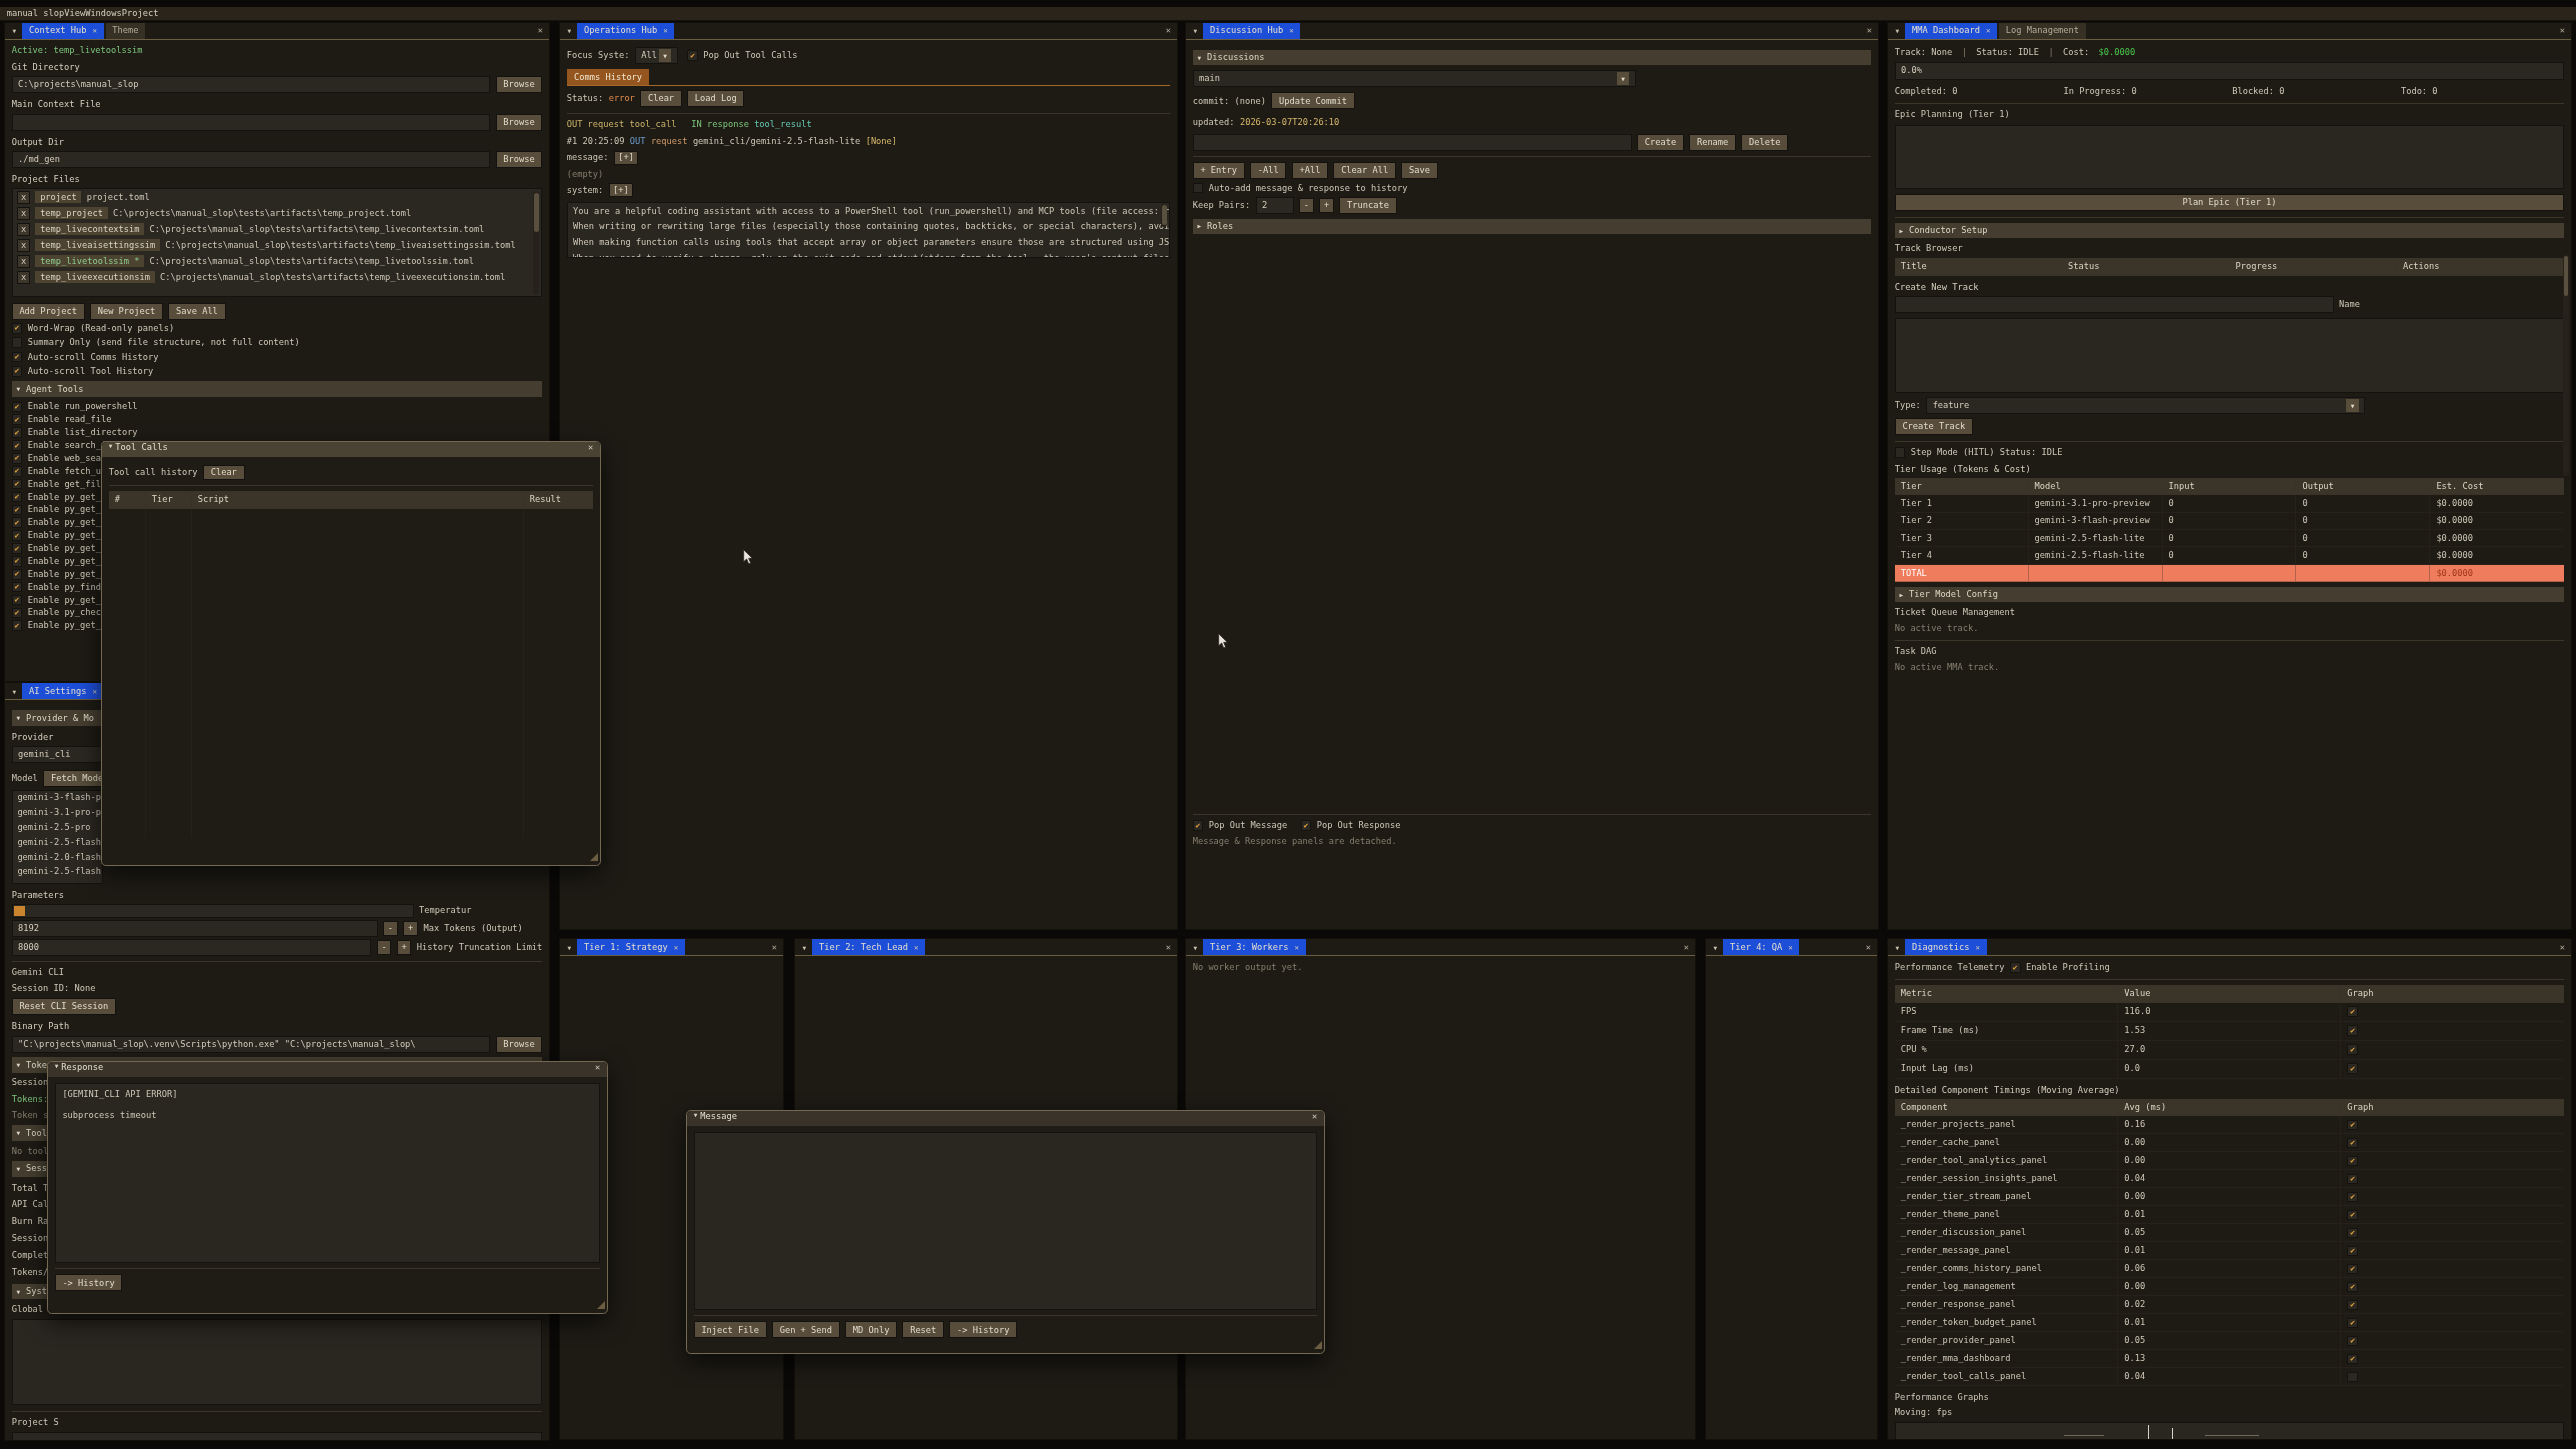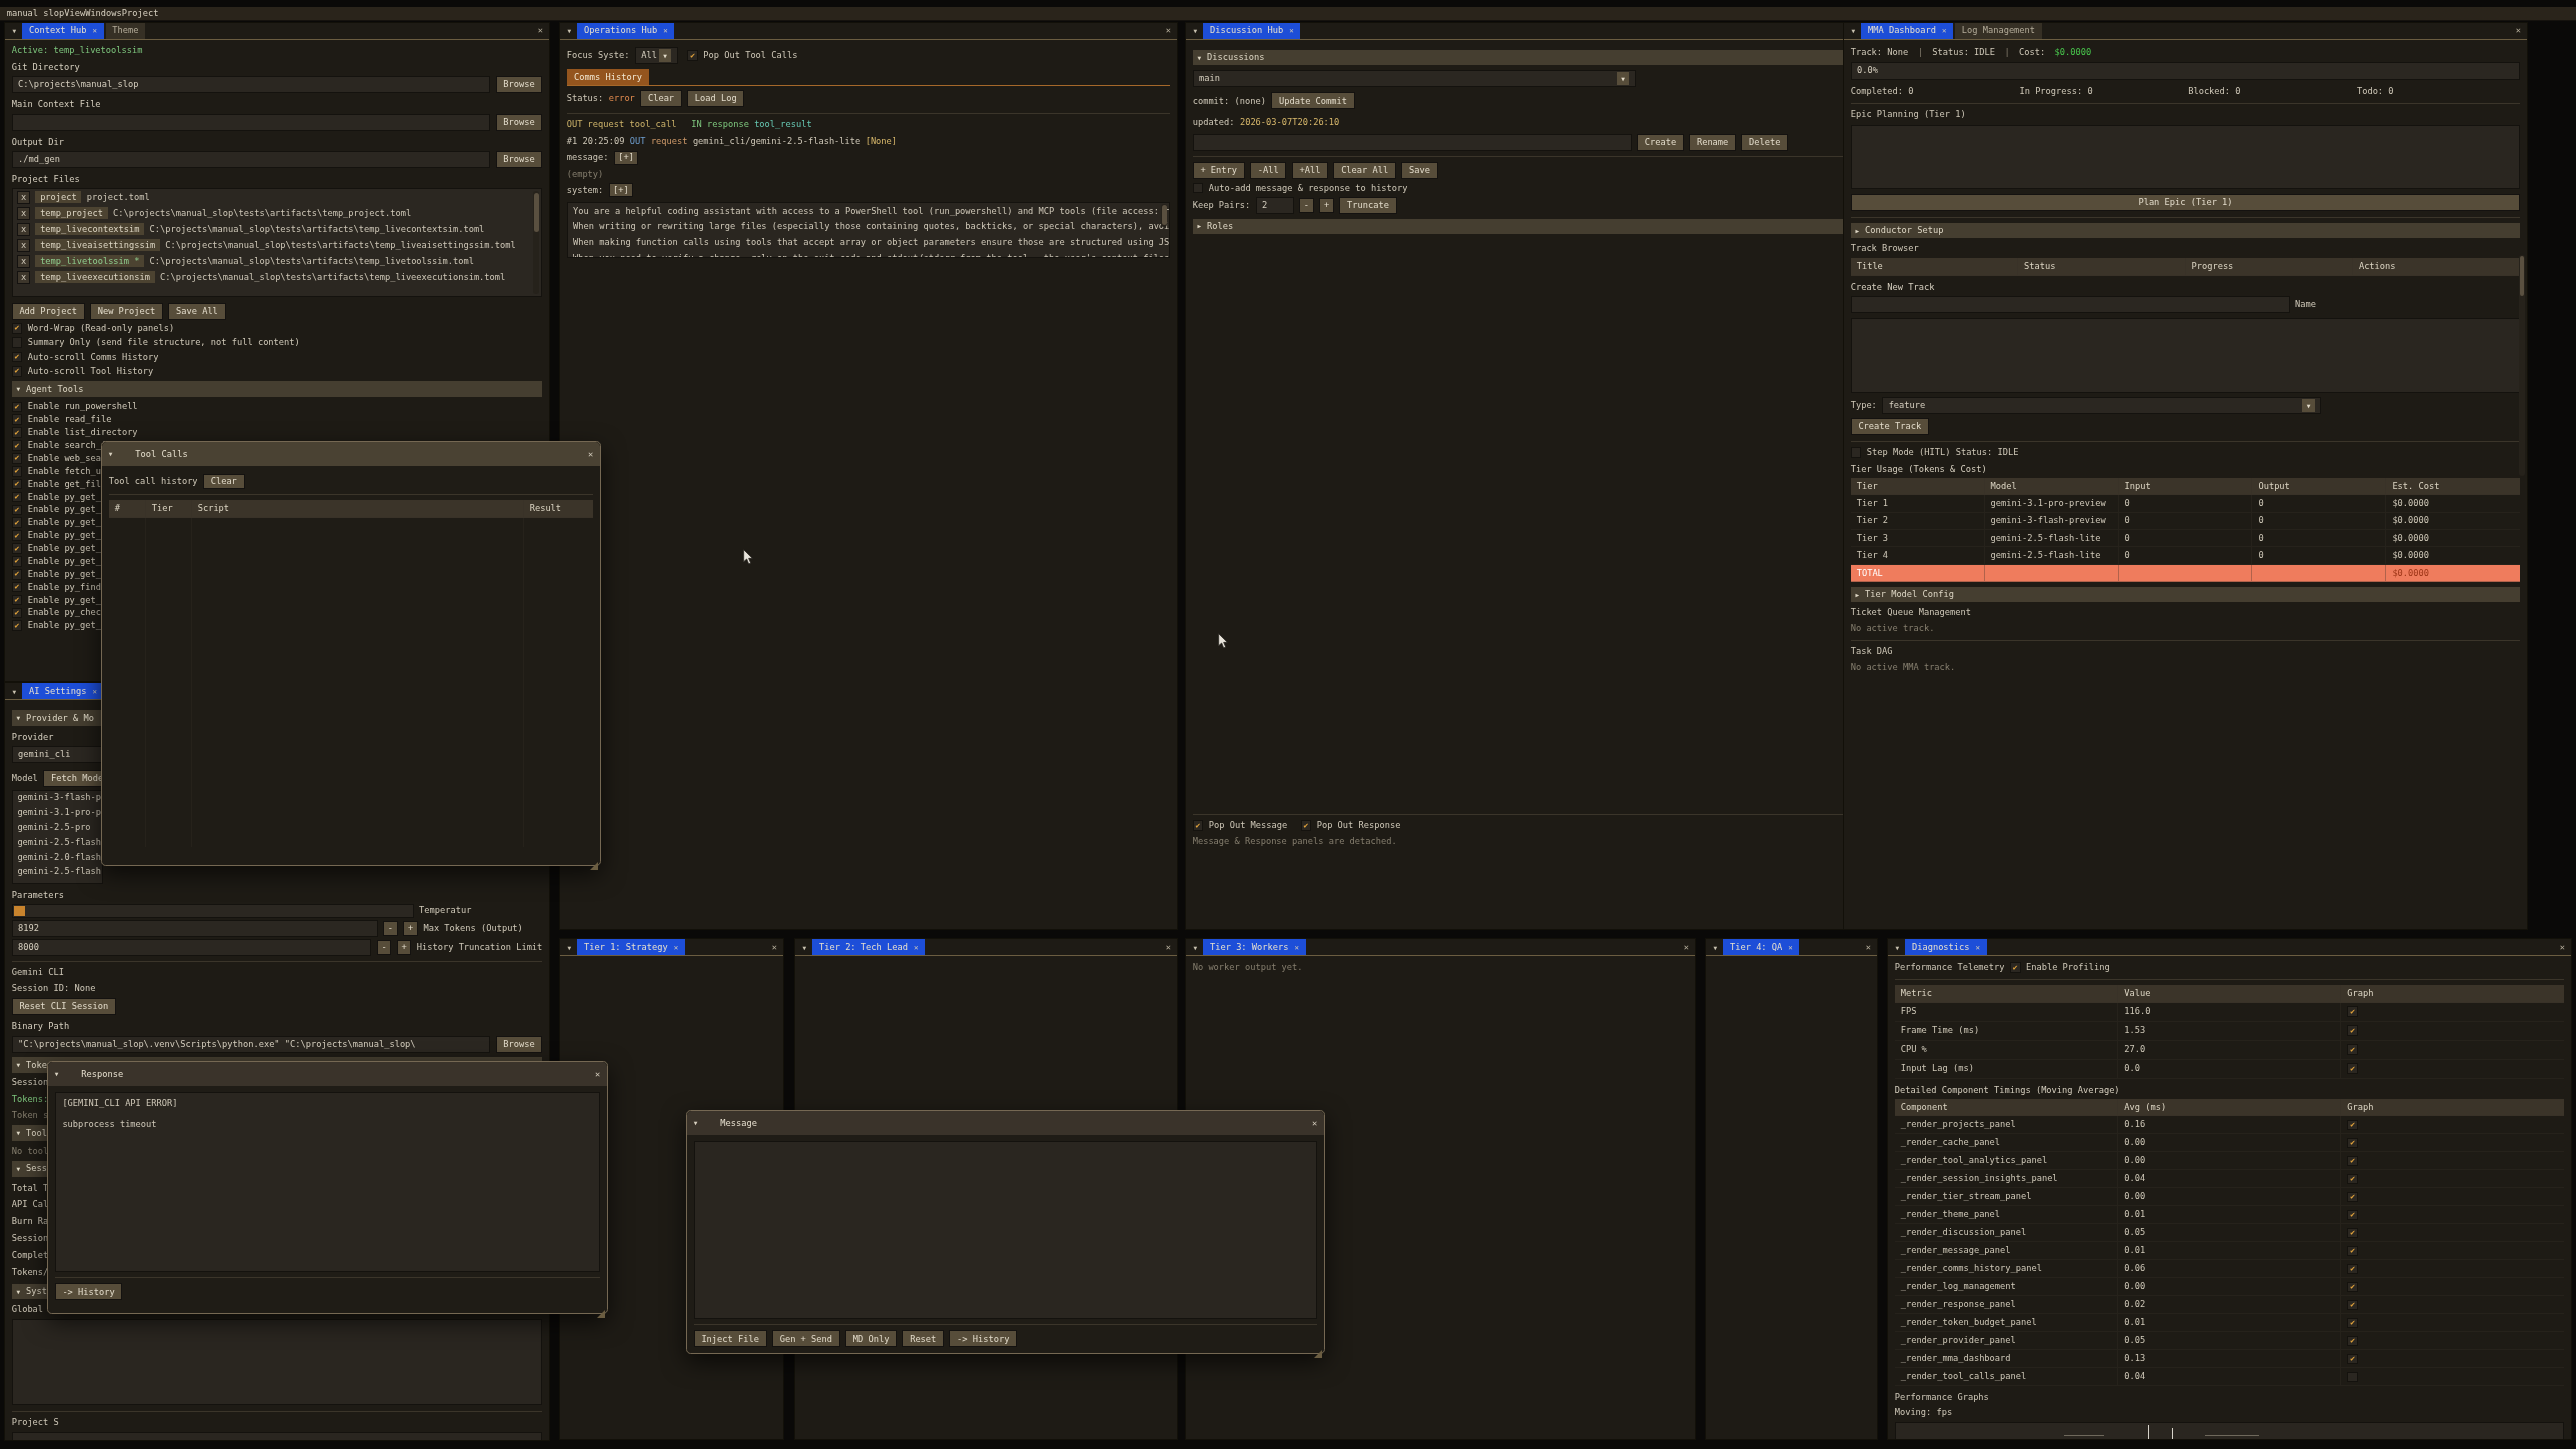--- a/index.html
+++ b/index.html
@@ -42,21 +42,21 @@
   .grab{position:absolute;right:0.7px;width:4.7px;background:#5a5040;border-radius:2.7px}
   .slider{position:relative;height:14px;background:#2b2721;border:0.7px solid #14120e}
   .sgrab{position:absolute;left:1.3px;top:1.3px;width:11.4px;height:10px;background:#c9842d}
   .thead{background:#3b3429;color:#ddd6c4}
   .trow,.thead{display:flex;align-items:center;border-bottom:0.7px solid #35302655}
   .cell{padding:0 6px;white-space:nowrap;overflow:hidden;border-right:0.7px solid #35302655;display:flex;align-items:center;height:100%}
   .cell:last-child{border-right:none}
   .total{background:#ef7c5d;color:#fff}
   .total .cost{color:#9c3416}
   .fwin{position:absolute;background:#1f1c16;border:0.7px solid #756853;border-radius:4.7px;box-shadow:0 8px 23px rgba(0,0,0,.65)}
-  .ftitle{height:24px;display:flex;align-items:center;gap:23px;padding:0 6.7px;background:#3a332a;border-radius:4.7px 4.7px 0 0;color:#e6dfce}
+  .ftitle{height:15px;display:flex;align-items:flex-start;gap:3px;padding:0 6.7px;background:#3a332a;border-radius:4.7px 4.7px 0 0;color:#e6dfce}
   .ftitle .arw{font-size:6px;color:#d8d1c0}
   .ftitle .x{margin-left:auto;color:#cfc8b8}
   .fbody{position:relative;height:calc(100% - 17.4px);padding:6px 6.7px}
   .tarea{background:#2a2620;border:0.7px solid #14120e;overflow:hidden}
   .grip{position:absolute;right:2px;bottom:2px;width:0;height:0;border-left:8.7px solid transparent;border-bottom:8.7px solid #6b5d41}
   .cursor{position:absolute;z-index:100}
   .commstab{height:16px;display:inline-flex;align-items:center;padding:0 7.4px;background:#94551e;color:#f2e8d2}
   .commsline{height:0.7px;background:#a5682a;margin:0 0 4.7px}
   .spike{position:absolute;width:1.3px;background:#d8d4ca;bottom:0}
 </style>
@@ -532,21 +532,21 @@
               <span class="mk">✔</span>
             </span>
           <span>Pop Out Response</span>
         </span>
       </div>
       <div class="dim" style="margin-top:4.7px">Message &amp; Response panels are detached.</div>
     </div>
   </div>
 </div>
 
-<div class="win" style="left:1843px;top:21.5px;width:685px;height:908px">
+<div class="win" style="left:1887px;top:21.5px;width:685px;height:908px">
   <div class="tabbar">
     <span class="carat">▼</span>
     <span class="tab sel">
         <span>MMA Dashboard</span>
         <span class="x">✕</span>
       </span>
     <span class="tab">
         <span>Log Management</span>
       </span>
     <span class="pclose">✕</span>

